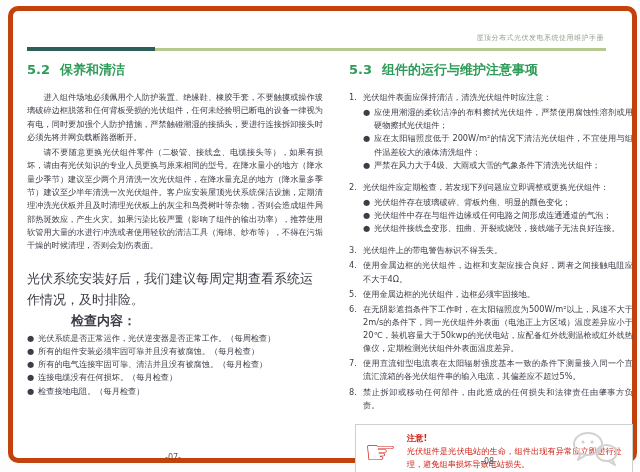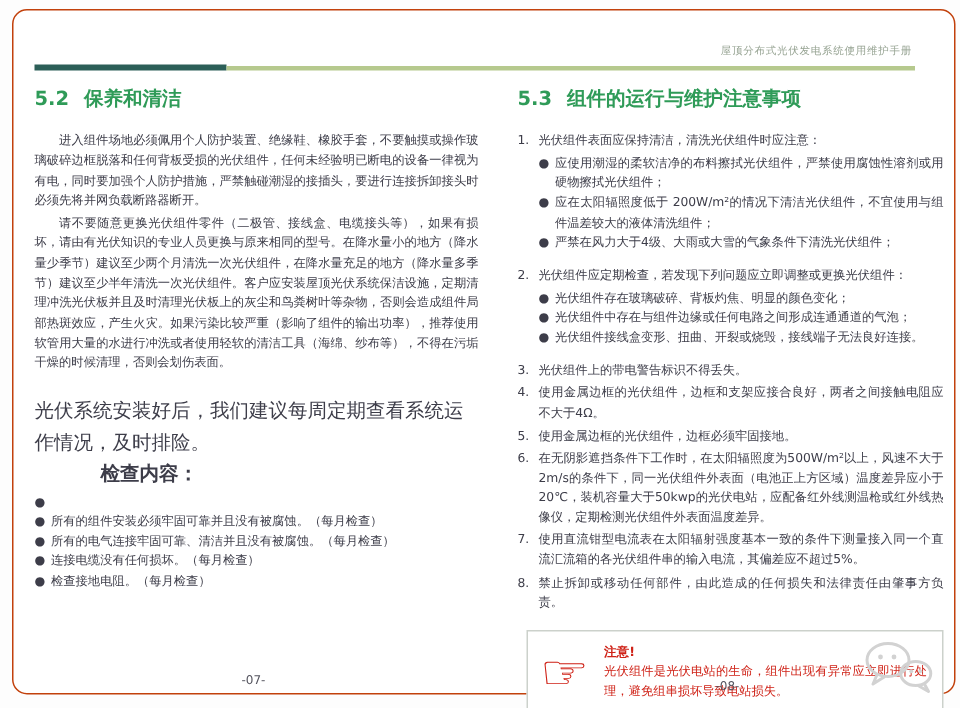--- a/index.html
+++ b/index.html
@@ -3,21 +3,21 @@
 <meta charset="utf-8">
 <style>
   html,body{margin:0;padding:0;}
   body{
     width:640px;height:472px;position:relative;overflow:hidden;
     background:#fdfdfd;
     font-family:"DejaVu Sans","Liberation Sans",sans-serif;
   }
   .sheet{
     position:absolute;left:8px;top:6px;right:3px;bottom:9px;
-    background:#ffffff;border:1px solid #c2410c;border-radius:10px;
+    background:#ffffff;border:5px solid #c2410c;border-radius:10px;
   }
   .doc-header-title{
     position:absolute;top:22px;right:28px;
     font-size:7px;color:#96a392;letter-spacing:0.5px;
   }
   .header-rule{
     position:absolute;top:36px;left:14px;right:26px;height:4px;
     display:flex;align-items:stretch;
   }
   .header-rule .dark{width:128px;background:#2c5f58;}
@@ -82,20 +82,21 @@
     </h2>
     <p class="para">进入组件场地必须佩用个人防护装置、绝缘鞋、橡胶手套，不要触摸或操作玻璃破碎边框脱落和任何背板受损的光伏组件，任何未经验明已断电的设备一律视为有电，同时要加强个人防护措施，严禁触碰潮湿的接插头，要进行连接拆卸接头时必须先将并网负载断路器断开。</p>
     <p class="para">请不要随意更换光伏组件零件（二极管、接线盒、电缆接头等），如果有损坏，请由有光伏知识的专业人员更换与原来相同的型号。在降水量小的地方（降水量少季节）建议至少两个月清洗一次光伏组件，在降水量充足的地方（降水量多季节）建议至少半年清洗一次光伏组件。客户应安装屋顶光伏系统保洁设施，定期清理冲洗光伏板并且及时清理光伏板上的灰尘和鸟粪树叶等杂物，否则会造成组件局部热斑效应，产生火灾。如果污染比较严重（影响了组件的输出功率），推荐使用软管用大量的水进行冲洗或者使用轻软的清洁工具（海绵、纱布等），不得在污垢干燥的时候清理，否则会划伤表面。</p>
 
     <div class="check-block">
       <p class="check-intro">光伏系统安装好后，我们建议每周定期查看系统运作情况，及时排险。</p>
       <p class="check-label">检查内容：</p>
 
       <div class="bullet-row">
         <span class="bullet">●</span>
+        <span class="txt">光伏系统是否正常运作，光伏逆变器是否正常工作。（每周检查）</span>
       </div>
       <div class="bullet-row">
         <span class="bullet">●</span>
         <span class="txt">所有的组件安装必须牢固可靠并且没有被腐蚀。（每月检查）</span>
       </div>
       <div class="bullet-row">
         <span class="bullet">●</span>
         <span class="txt">所有的电气连接牢固可靠、清洁并且没有被腐蚀。（每月检查）</span>
       </div>
       <div class="bullet-row">

